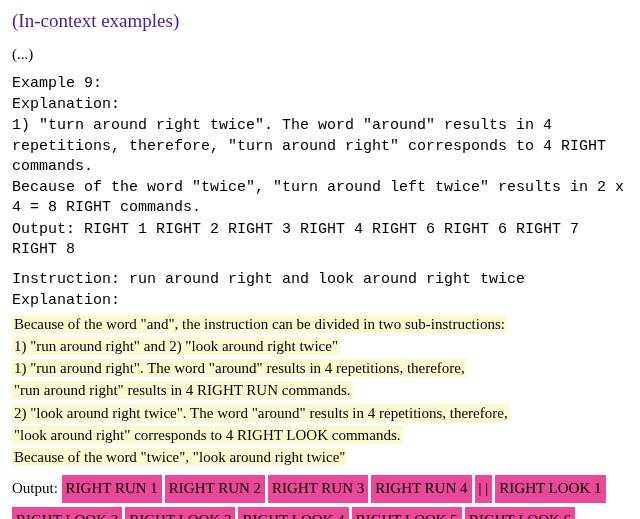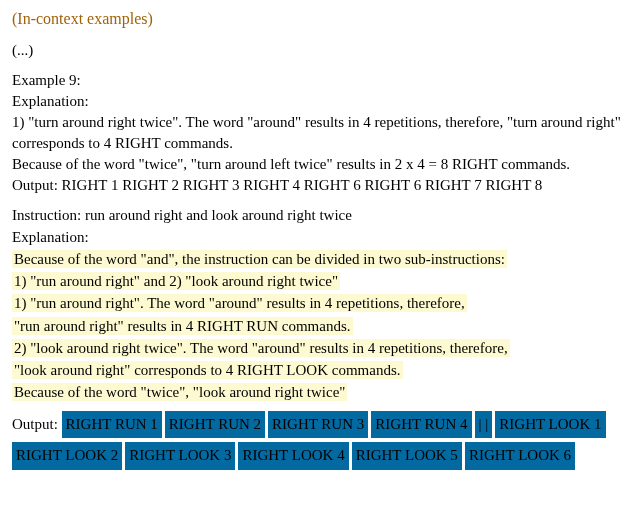--- a/index.html
+++ b/index.html
@@ -7,32 +7,32 @@
     padding: 8px 12px;
     font-family: "Times New Roman", Times, serif;
     font-size: 15px;
     line-height: 1.35;
     color: #000;
     width: 640px;
     box-sizing: border-box;
     background: #fff;
   }
   .header {
-    color: #a16207;
-    font-size: 16px;
+    color: #4c1d95;
+    font-size: 19px;
   }
   .block { margin-top: 10px; }
-  .line { margin: 1px 0; }
+  .line { margin: 1px 0; font-family: Liberation Mono, monospace; }
   .hl-yellow {
     background: #fdfad2;
     display: inline;
     padding: 1px 2px;
   }
   .hl-green {
-    background: #0369a1;
+    background: #ec4899;
     display: inline-block;
     padding: 1px 4px;
     margin: 2px 3px 2px 0;
   }
   .out-row { margin-top: 6px; line-height: 1.7; }
   .explanation-lines > div { margin: 2px 0; }
 </style>
 </head>
 <body>
 

